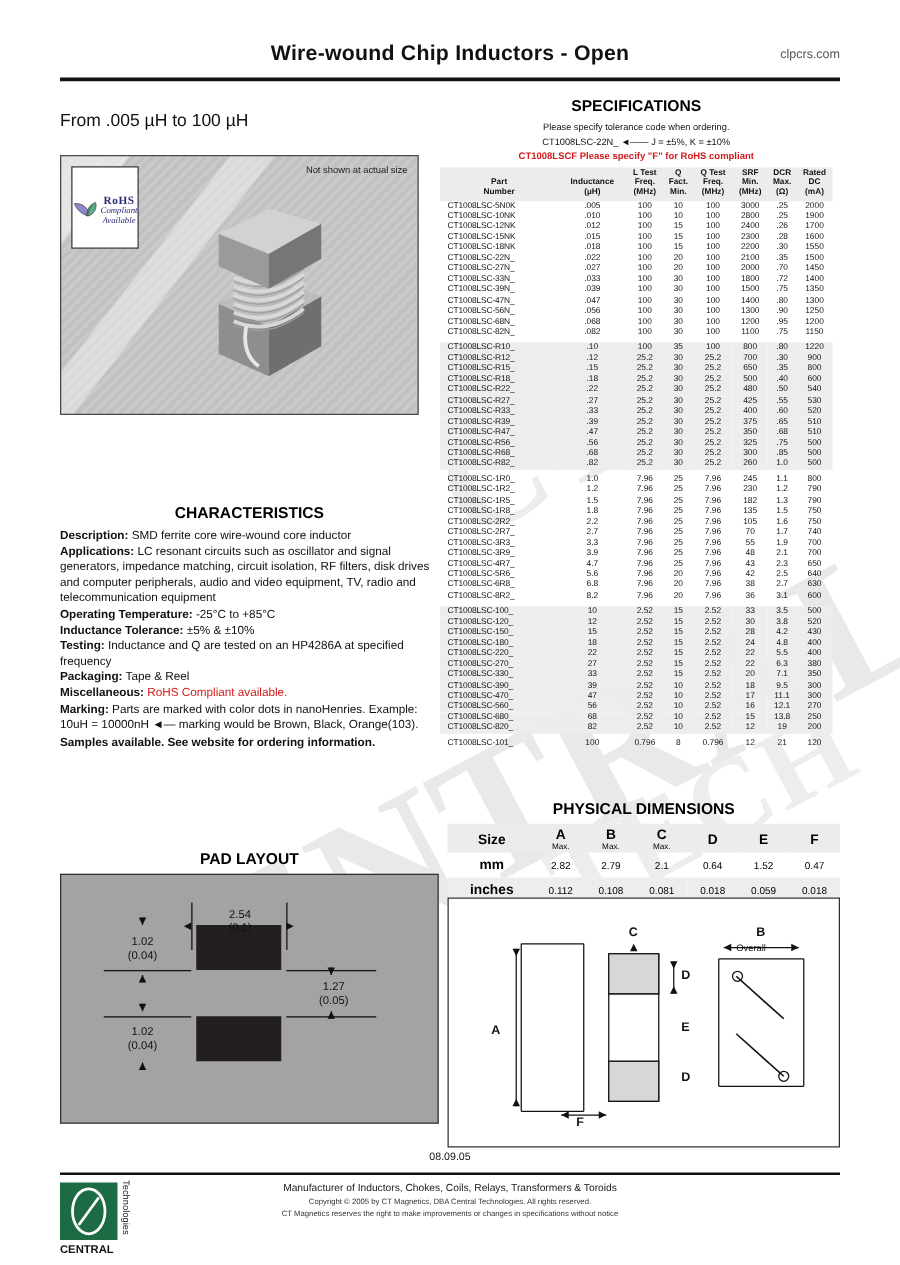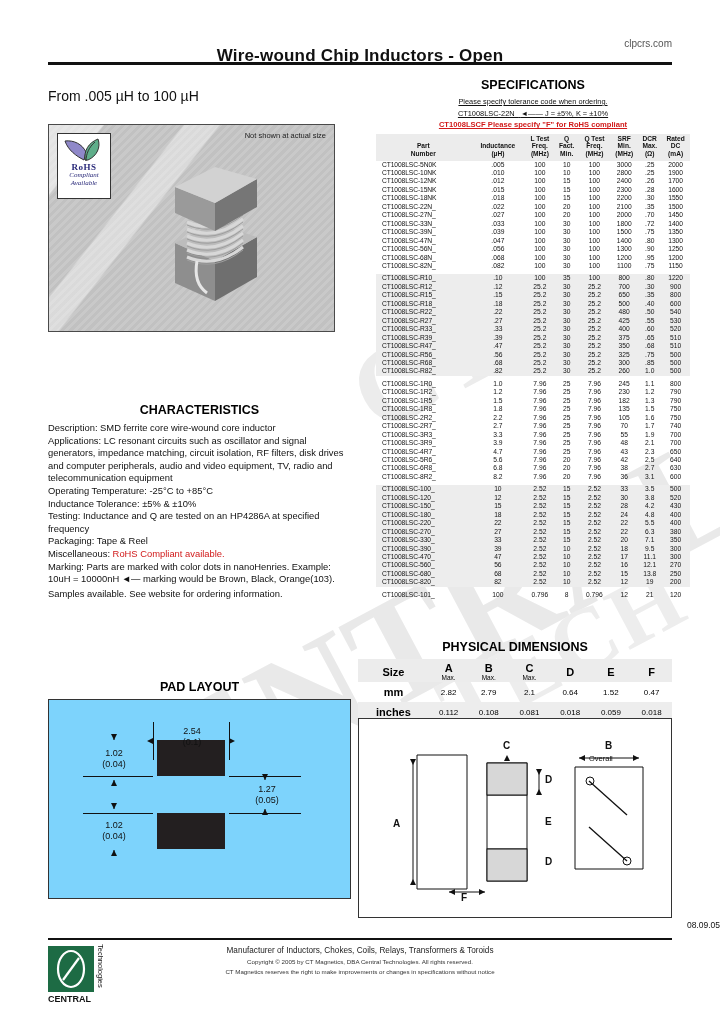--- a/index.html
+++ b/index.html
@@ -27,21 +27,21 @@
   }
   .wm1 { font-size: 150px; left: 30px; top: 560px; }
   .wm2 { font-size: 112px; left: 350px; top: 300px; color:#ececec; }
   .wm3 { font-size: 90px;  left: 430px; top: 600px; color:#ededed;}
 
   .content { position: relative; z-index: 2; }
 
   
   .top-title {
     text-align: center; font-weight: bold; font-size: 17px;
-    padding-top: 46px; color: #111; letter-spacing: .2px;
+    padding-top: 33px; color: #111; letter-spacing: .2px;
   }
   .top-right {
     position: absolute; right: 48px; top: 38px;
     font-size: 10px; color: #555;
   }
   .rule {
     position: absolute; left: 48px; right: 48px; top: 62px;
     border-top: 3px solid #111;
   }
 
@@ -59,50 +59,50 @@
       linear-gradient(128deg, rgba(255,255,255,.55) 0 12%, rgba(0,0,0,0) 12.5% 30%,
                       rgba(255,255,255,.4) 30.5% 38%, rgba(0,0,0,0) 38.5%),
       repeating-linear-gradient(135deg,#c9c9c9 0 3px,#c1c1c1 3px 6px),
       #c6c6c6;
     position: relative; overflow: hidden;
   }
   .nsas { position:absolute; right:8px; top:6px; font-size:7.5px; color:#222; }
   .rohs-logo {
     position:absolute; left:8px; top:8px; width:54px; height:66px;
     background:#fff; border:1px solid #333;
-    display:flex; flex-direction:column; align-items:center; justify-content:flex-start;
+    display:flex; flex-direction:row; align-items:center; justify-content:flex-start;
     padding-top:2px;
   }
   .rohs-leaf { width:44px; height:26px; }
   .rohs-txt { font-family:"Liberation Serif",serif; font-size:7px; font-style:italic;
               color:#2a2a7a; text-align:center; line-height:8px; margin-top:1px;}
   .rohs-txt b { font-size:9px; font-style:normal; letter-spacing:.5px; display:block;}
 
   .ind-img { position:absolute; left:108px; top:40px; width:120px; height:140px; }
 
   
   .chars { position: absolute; left: 48px; top: 403px; width: 303px; }
   .sec-head { text-align:center; font-weight:bold; font-size:12.5px; margin-bottom:5px; }
   .chars p { font-size: 9.4px; line-height: 12.6px; color:#111; }
-  .chars b { font-weight: normal; }
+  .chars b { font-weight: bold; }
   .red { color:#d11a1a; }
 
   
   .pad-wrap { position:absolute; left:48px; top:680px; width:303px; }
-  .pad-box { border:1px solid #333; height:200px; position:relative; background:#7dd3fc; }
+  .pad-box { border:1px solid #333; height:200px; position:relative; background:#a3a3a3; }
   .pad { position:absolute; background:#231f20; }
   .pad-a { left:108px; top:40px;  width:68px; height:36px; }
   .pad-b { left:108px; top:113px; width:68px; height:36px; }
   .dimtxt { position:absolute; font-size:9px; text-align:center; line-height:10.5px; color:#111;}
   .vline { position:absolute; width:1px; background:#111; }
   .hline { position:absolute; height:1px; background:#111; }
 
   
-  .right { position:absolute; left:376px; top:78px; width:314px; }
-  .spec-note { text-align:center; font-size:7.4px; line-height:9.6px; margin-top:2px; color:#111;text-decoration:underline;}
+  .right { position:absolute; left:352px; top:78px; width:314px; }
+  .spec-note { text-align:center; font-size:7.4px; line-height:9.6px; margin-top:2px; color:#111;}
   .spec-red { color:#d11a1a; font-size:7.6px; font-weight:bold; }
 
   table.spec { width:100%; border-collapse:collapse; margin-top:4px; }
   table.spec th {
     font-size:6.6px; font-weight:bold; color:#111; padding:1px 0 3px;
     background:#ececec; line-height:7.6px; vertical-align:bottom;
   }
   table.spec td {
     font-size:6.7px; text-align:center; color:#111; padding:0; line-height:8.45px;
     white-space:nowrap;
@@ -116,21 +116,21 @@
   table.dims th { font-size:11px; font-weight:bold; background:#ececec; padding:3px 0 1px; }
   table.dims th small { display:block; font-size:6.5px; font-weight:normal; }
   table.dims td { font-size:8px; text-align:center; padding:4px 0; }
   table.dims td.lbl { font-weight:bold; font-size:11px; }
   table.dims tr.r-alt td { background:#ededed; }
 
   .drawing { position:absolute; left:358px; top:718px; width:314px; height:200px;
              border:1px solid #333; background:#fff; }
 
   
-  .date { position:absolute; left:0; right:0; top:920px; text-align:right;
+  .date { position:absolute; left:0; right:0; top:920px; text-align:center;
           font-size:8.5px; color:#111; }
   .footer { position:absolute; left:48px; right:48px; top:938px; }
   .fbar { border-top:2px solid #111; }
   .logo-box { position:absolute; left:0; top:6px; width:46px; height:46px; background:#1d6b44; }
   .logo-word { position:absolute; left:0; top:54px; font-size:9px; font-weight:bold; color:#111; }
   .logo-vert { position:absolute; left:48px; top:4px; font-size:7.5px; color:#111;
                writing-mode:vertical-rl; }
   .ftext { text-align:center; padding-top:6px; }
   .ftext .l1 { font-size:8.2px; color:#222; }
   .ftext .l2 { font-size:10px; margin-top:2px; color:#111; }

